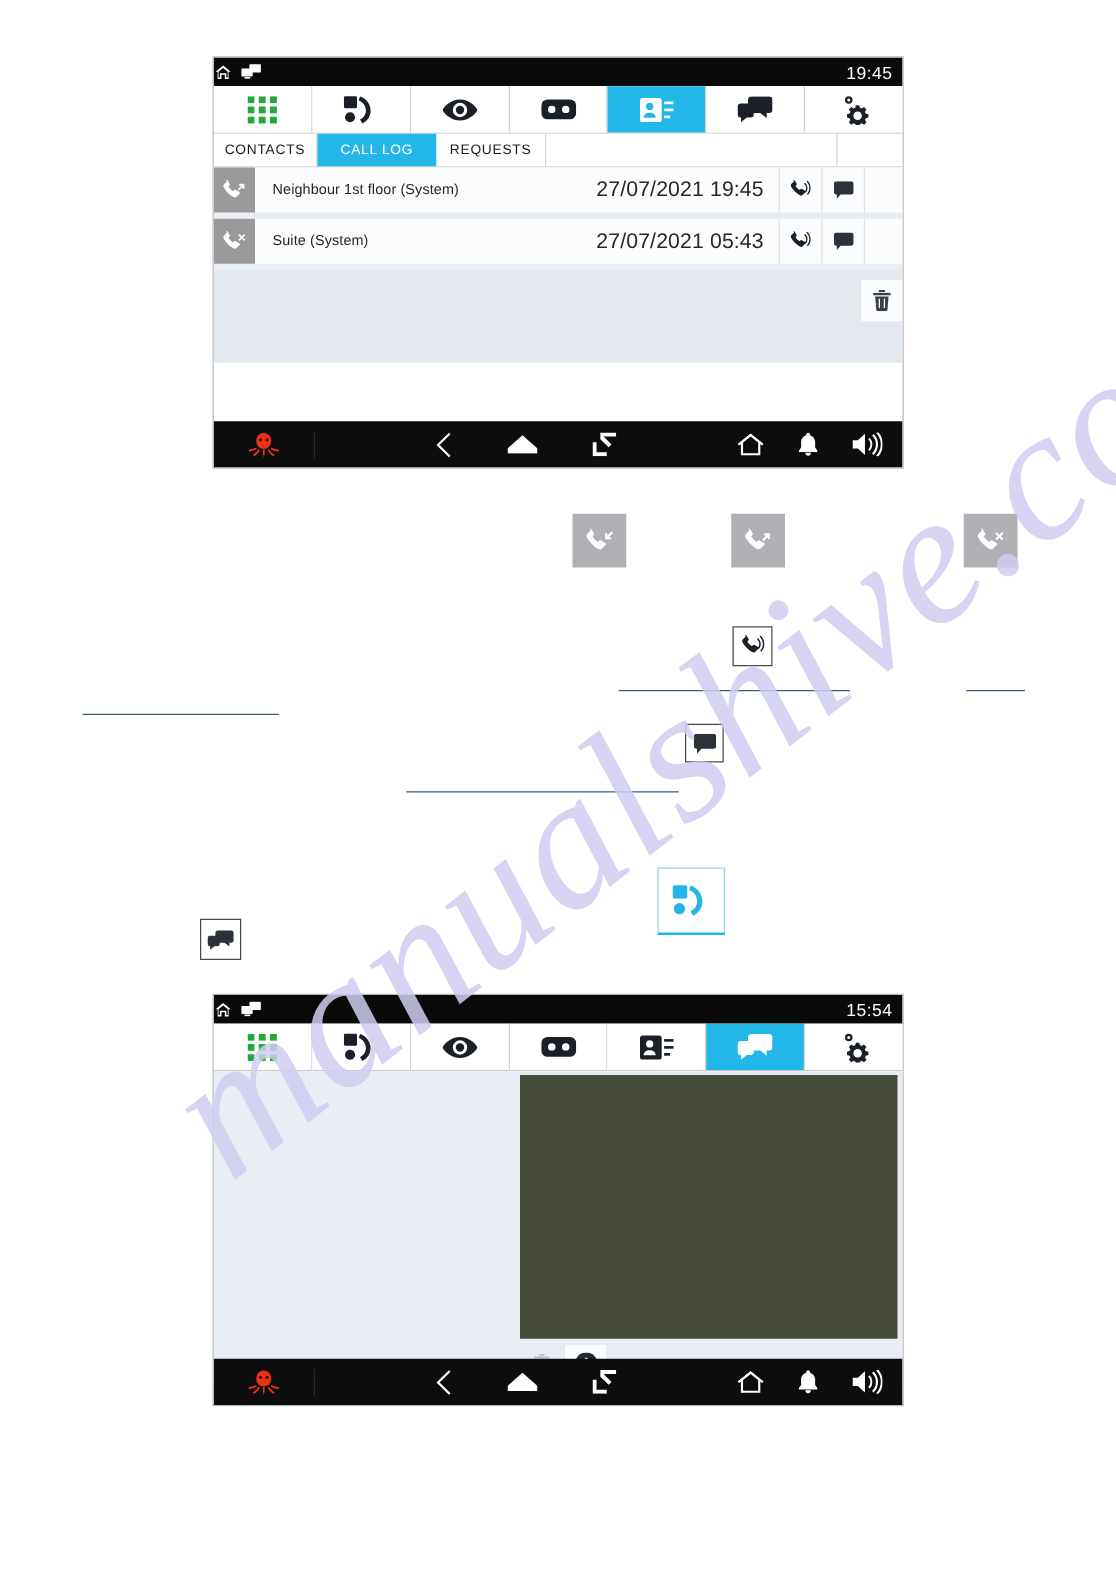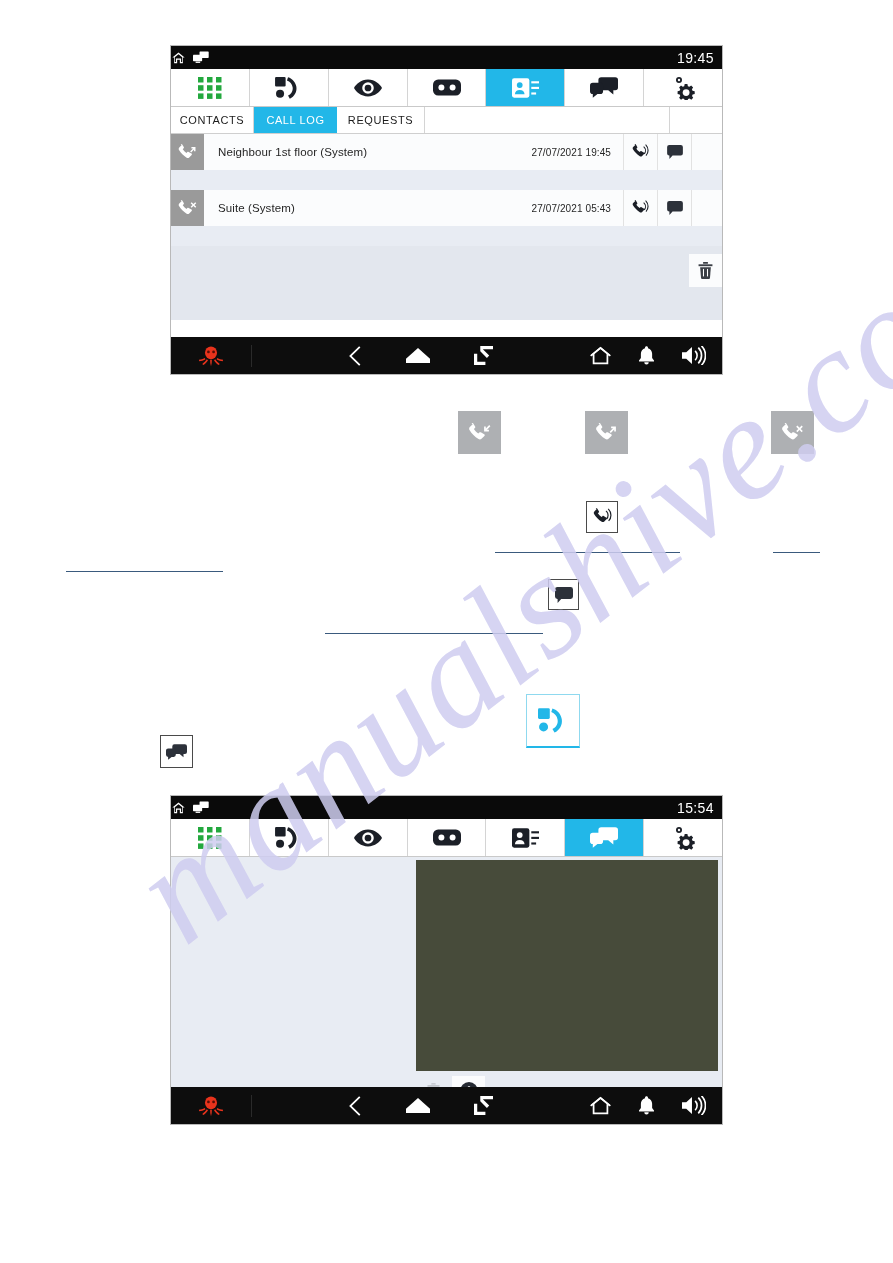--- a/index.html
+++ b/index.html
@@ -66,43 +66,43 @@
 
   
   .subtabs{display:flex;height:26px;border-bottom:1px solid #cfcfcf;background:#ffffff;}
   .subtab{
     display:flex;align-items:center;justify-content:center;
     font-size:11px;letter-spacing:.6px;color:#1b1b1b;
     border-right:1px solid #d4d4d4;box-sizing:border-box;
     font-family:"Liberation Sans", sans-serif;
   }
   .subtab.st0{width:83px;}
-  .subtab.st1{width:83px;}
+  .subtab.st1{width:95px;}
   .subtab.st2{width:88px;justify-content:center;}
   .subtab-filler{flex:1;border-right:1px solid #d4d4d4;}
   .subtab-end{width:52px;}
   .subtab.active{background:#22b7e8;color:#ffffff;border-right:none;}
 
   
   .calllist{background:#e8ecf3;}
   .callrow{
     display:flex;align-items:stretch;height:36px;background:#fbfcfd;
-    margin-bottom:20px;
+    margin-bottom:5px;
   }
   .call-status{
     width:33px;background:#9a9a9a;display:flex;align-items:center;justify-content:center;
     flex:none;
   }
   .call-name{
     flex:1;display:flex;align-items:center;padding-left:14px;
     font-size:11.5px;color:#262626;letter-spacing:.1px;
   }
   .call-date{
     display:flex;align-items:center;padding-right:12px;
-    font-size:10px;color:#262626;letter-spacing:.1px;
+    font-size:17px;color:#262626;letter-spacing:.1px;
   }
   .call-act{
     width:33px;flex:none;display:flex;align-items:center;justify-content:center;
     border-left:1px solid #e2e2e2;
   }
   .call-act.blank{width:30px;}
 
   
   .list-empty{background:#e3e7ee;position:relative;}
   .trash-btn{

